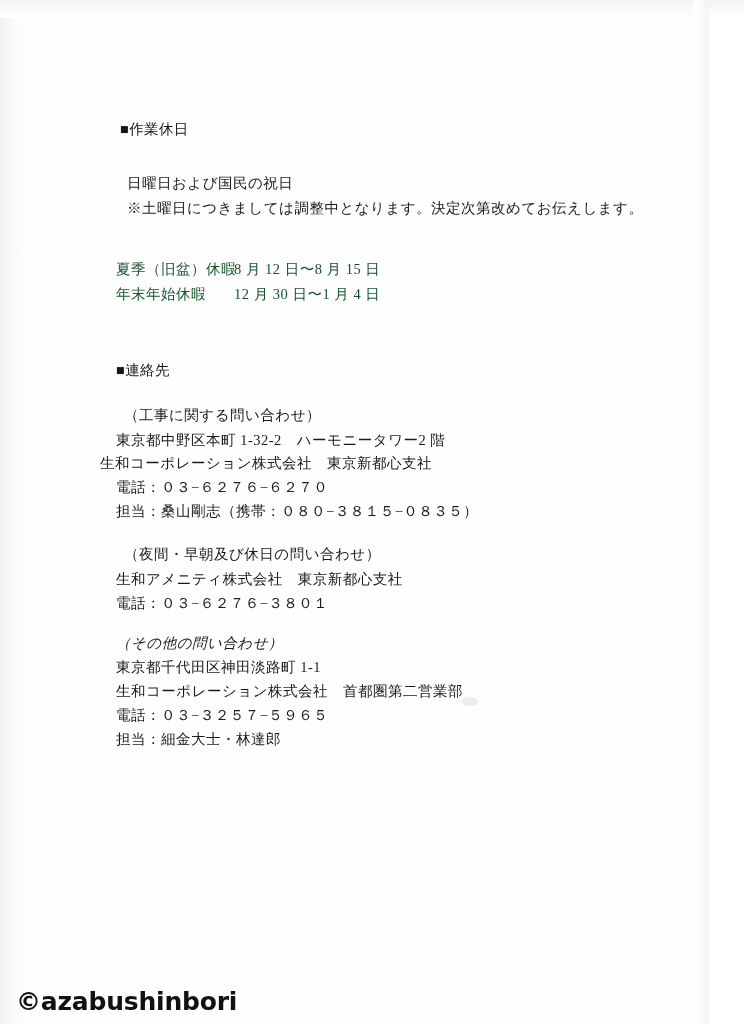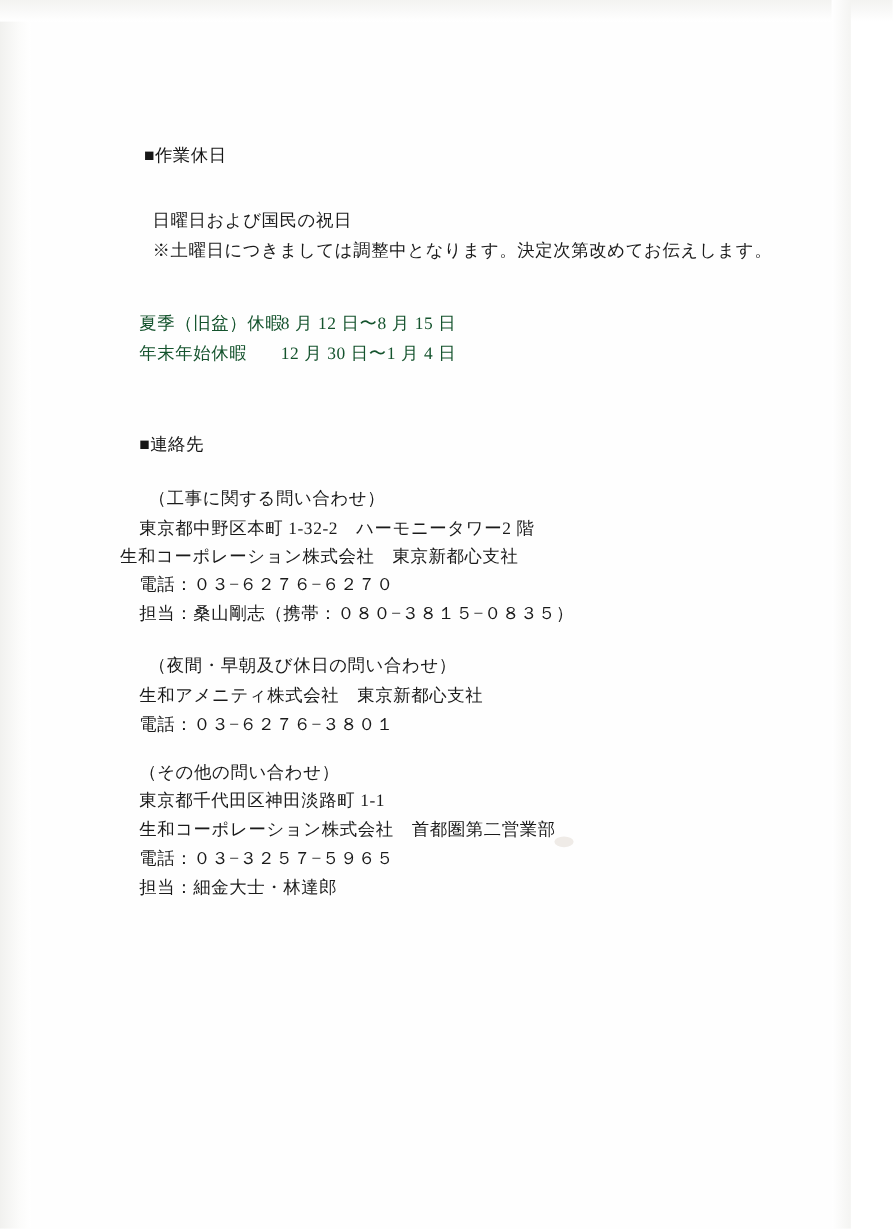--- a/index.html
+++ b/index.html
@@ -131,22 +131,23 @@
     <div class="line" style="left:124px; top:406px;">（工事に関する問い合わせ）</div>
     <div class="line" style="left:116px; top:431px;">東京都中野区本町 1-32-2　ハーモニータワー2 階</div>
     <div class="line" style="left:100px; top:454px;">生和コーポレーション株式会社　東京新都心支社</div>
     <div class="line" style="left:116px; top:478px;">電話：０３−６２７６−６２７０</div>
     <div class="line" style="left:116px; top:502px;text-align:right;">担当：桑山剛志（携帯：０８０−３８１５−０８３５）</div>
 
     <div class="line" style="left:124px; top:545px;">（夜間・早朝及び休日の問い合わせ）</div>
     <div class="line" style="left:116px; top:570px;">生和アメニティ株式会社　東京新都心支社</div>
     <div class="line" style="left:116px; top:594px;">電話：０３−６２７６−３８０１</div>
 
-    <div class="line" style="left:116px; top:634px;">（その他の問い合わせ）</div>
+    <div class="line" style="left:116px; top:634px;font-style:italic;">（その他の問い合わせ）</div>
     <div class="line" style="left:116px; top:658px;">東京都千代田区神田淡路町 1-1</div>
     <div class="line" style="left:116px; top:682px;">生和コーポレーション株式会社　首都圏第二営業部</div>
     <div class="line" style="left:116px; top:706px;">電話：０３−３２５７−５９６５</div>
     <div class="line" style="left:116px; top:730px;">担当：細金大士・林達郎</div>
 
     <div class="smudge"></div>
   </div>
 
+  <div class="watermark">©azabushinbori</div>
 </div>
 
 </body></html>

